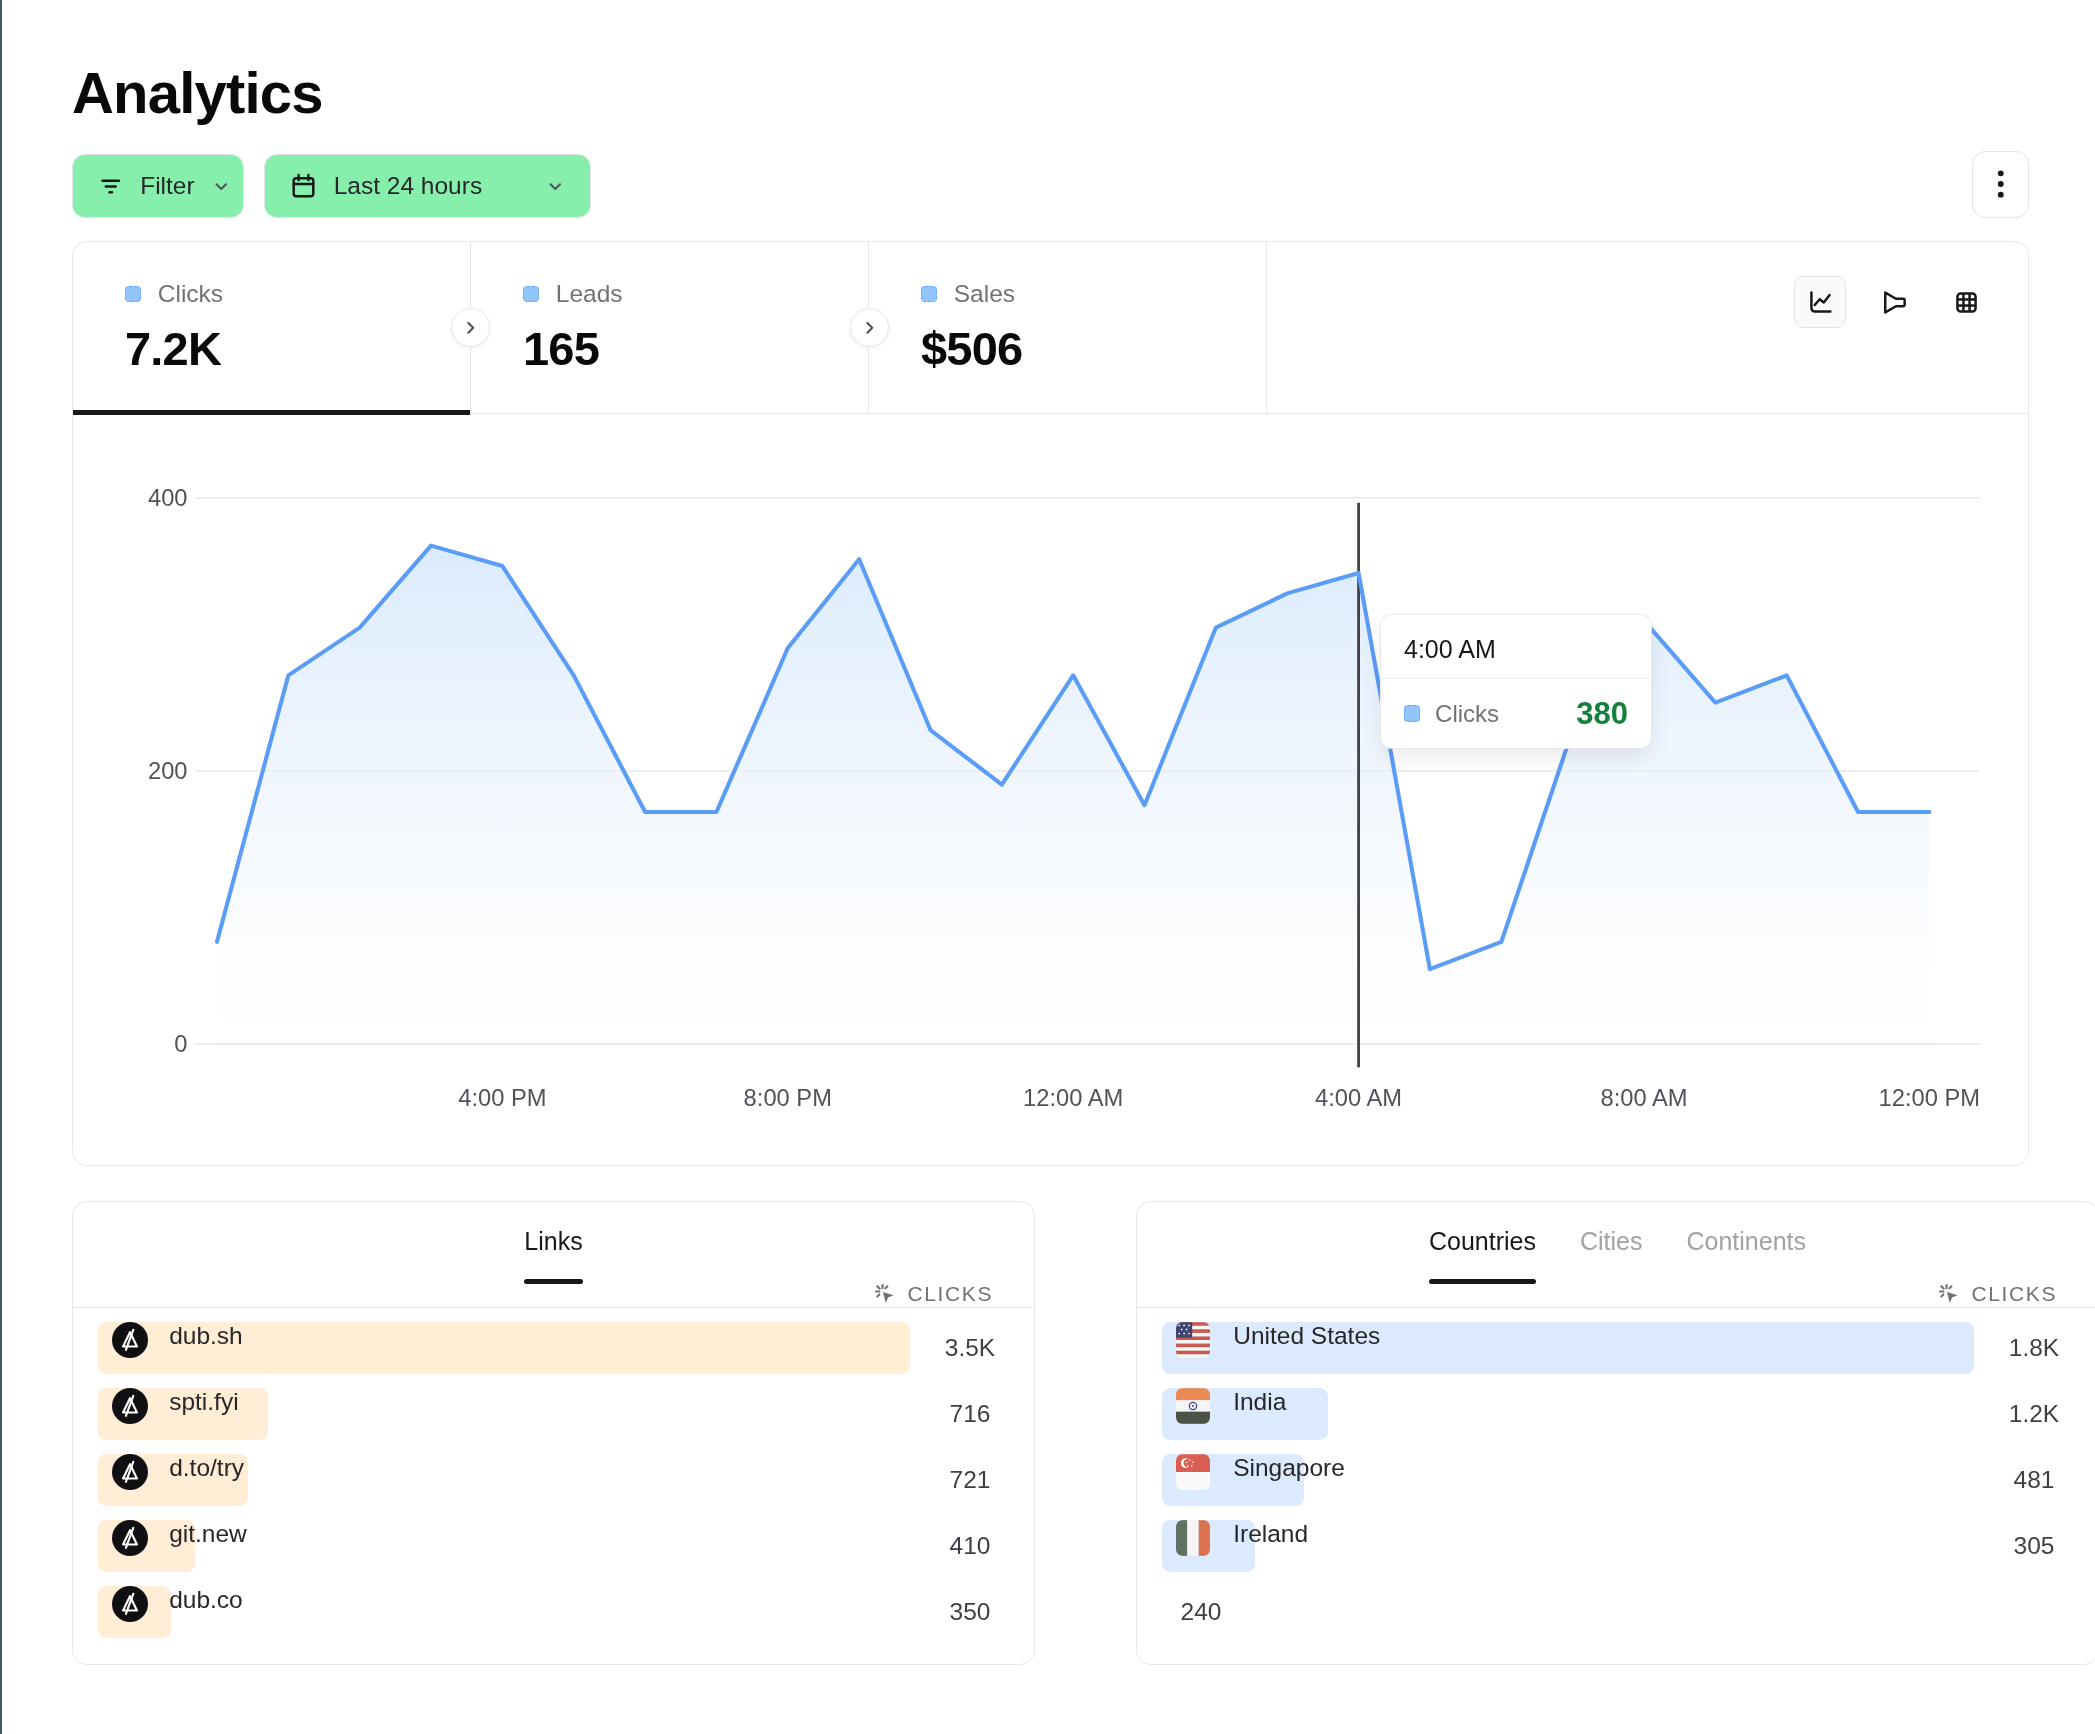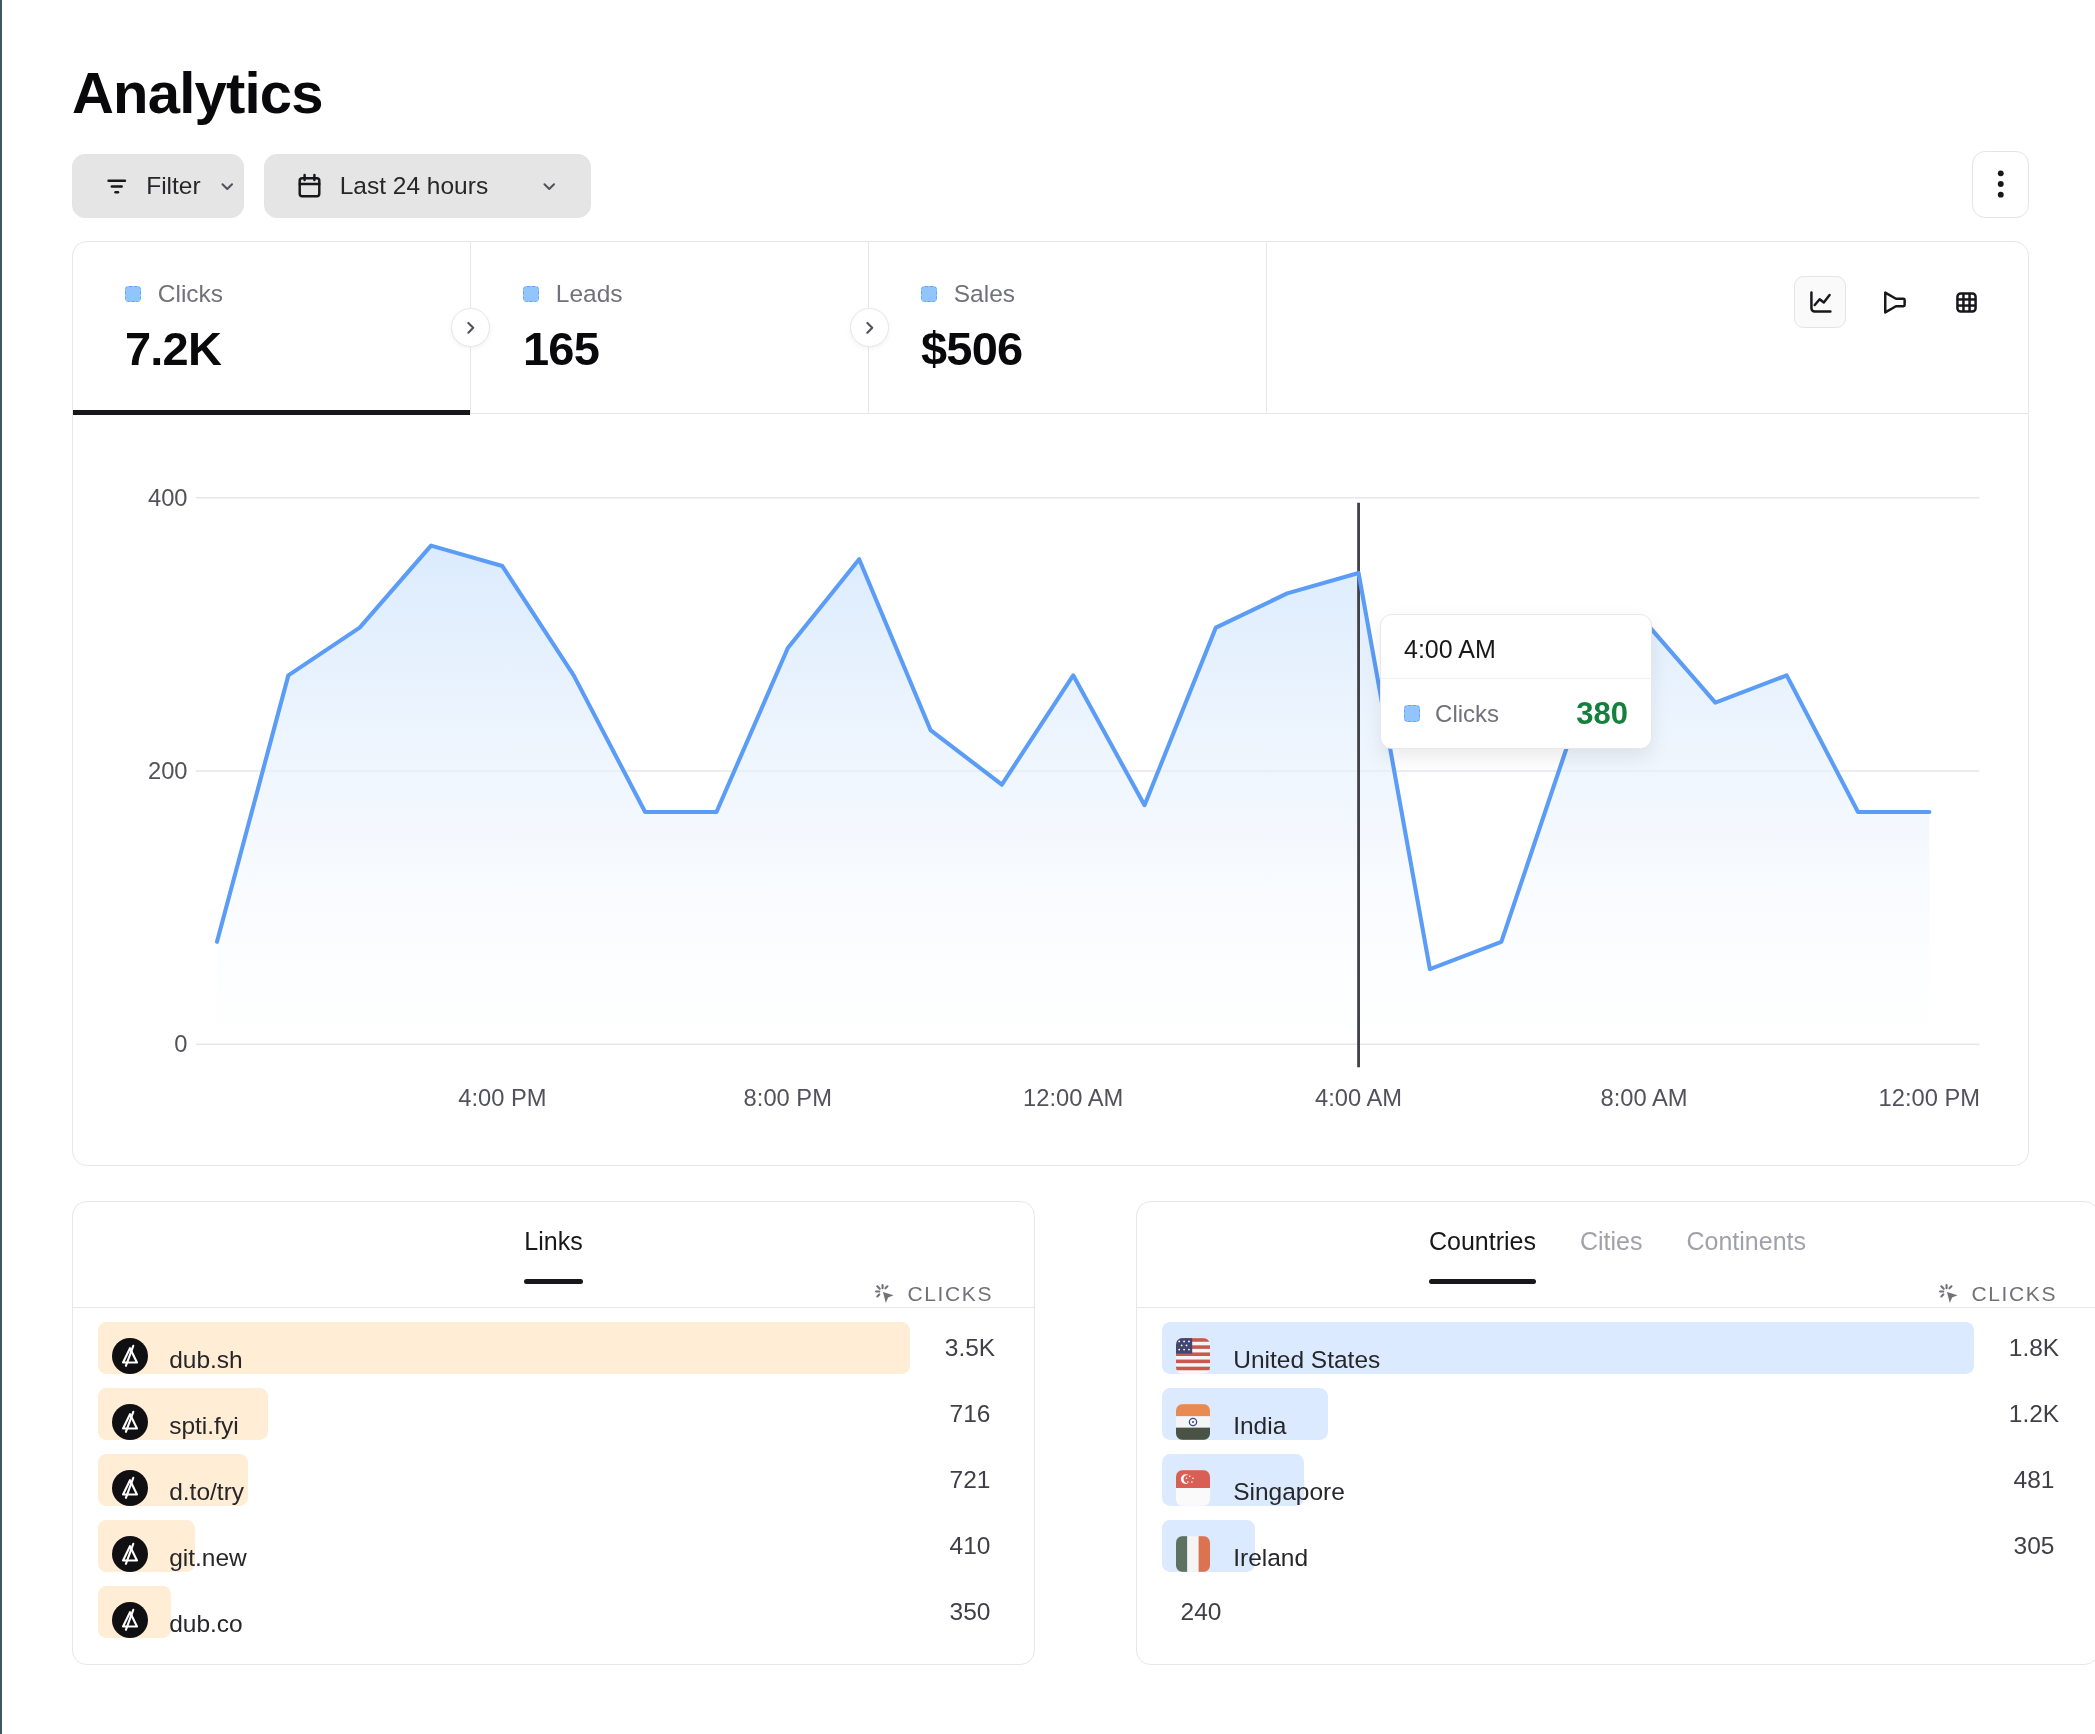--- a/index.html
+++ b/index.html
@@ -7,21 +7,21 @@
     font-family:"Liberation Sans","DejaVu Sans",sans-serif; color:#18181b; }
   body { border-left:2.5px solid #3e5862; position:relative; }
 
   .page { position:absolute; left:70px; top:0; width:1957px; }
 
   .page-title { font-size:58px; font-weight:700; letter-spacing:-0.8px; color:#09090b; margin-top:59px; }
 
   
   .toolbar { position:absolute; top:154px; left:0; right:0; height:64px; }
   .btn { display:inline-flex; align-items:center; gap:14.7px; height:64px; border:1.6px solid #e4e4e7;
-         border-radius:13px; background:#e5e5e5; padding:0 29px; font-size:24.5px; color:#27272a; }
+         border-radius:13px; background:#86efac; padding:0 23px; font-size:24.5px; color:#27272a; }
   .btn svg { flex:0 0 auto; }
   #filter-btn { position:absolute; left:0; top:0; width:172px; }
   #range-btn  { position:absolute; left:192px; top:0; width:327px; }
   #range-btn .chev { margin-left:auto; }
   #kebab-btn { position:absolute; right:0; top:-3.3px; width:57px; height:67px; border:1.6px solid #e4e4e7;
                border-radius:13px; background:#fff; display:flex; align-items:center; justify-content:center; }
 
   
   .main-card { position:absolute; top:241px; left:0; width:1957px; height:925px;
                border:1.6px solid #e5e7eb; border-radius:14.7px; background:#fff; }
@@ -61,21 +61,21 @@
   .panel-tab { position:relative; height:100%; display:flex; align-items:center; font-size:25px; color:#a1a1aa; }
   .panel-tab.active { color:#18181b; }
   .panel-tab.active::after { content:""; position:absolute; left:0; right:0; bottom:-2.5px; height:4.9px;
                              background:#18181b; border-radius:2.5px; }
   .clicks-header { margin-left:auto; display:flex; align-items:center; gap:9.8px; font-size:21px;
                    letter-spacing:1.6px; color:#71717a; }
   .rows { padding:14px 24.5px 0; }
   .row { position:relative; height:52px; margin-bottom:14px; display:flex; align-items:center; }
   .bar-area { position:relative; flex:1; height:52px; margin-right:21px; }
   .bar { position:absolute; left:0; top:0; bottom:0; border-radius:8.2px; }
-  .row-content { position:absolute; left:14.7px; top:0; bottom:0; display:flex; align-items:flex-end; gap:21px; }
+  .row-content { position:absolute; left:14.7px; top:0; bottom:0; display:flex; align-items:flex-start; gap:21px; }
   .row-label { font-size:24.5px; color:#27272a; }
   .row-value { width:79px; text-align:center; font-size:24.5px; color:#3f3f46; }
   .row-icon { width:36px; height:36px; display:flex; }
   .flag { width:34px; height:36px; border-radius:6.5px; overflow:hidden; display:flex; }
 </style>
 </head>
 <body>
 
 <div class="page">
   <div class="page-title">Analytics</div>

